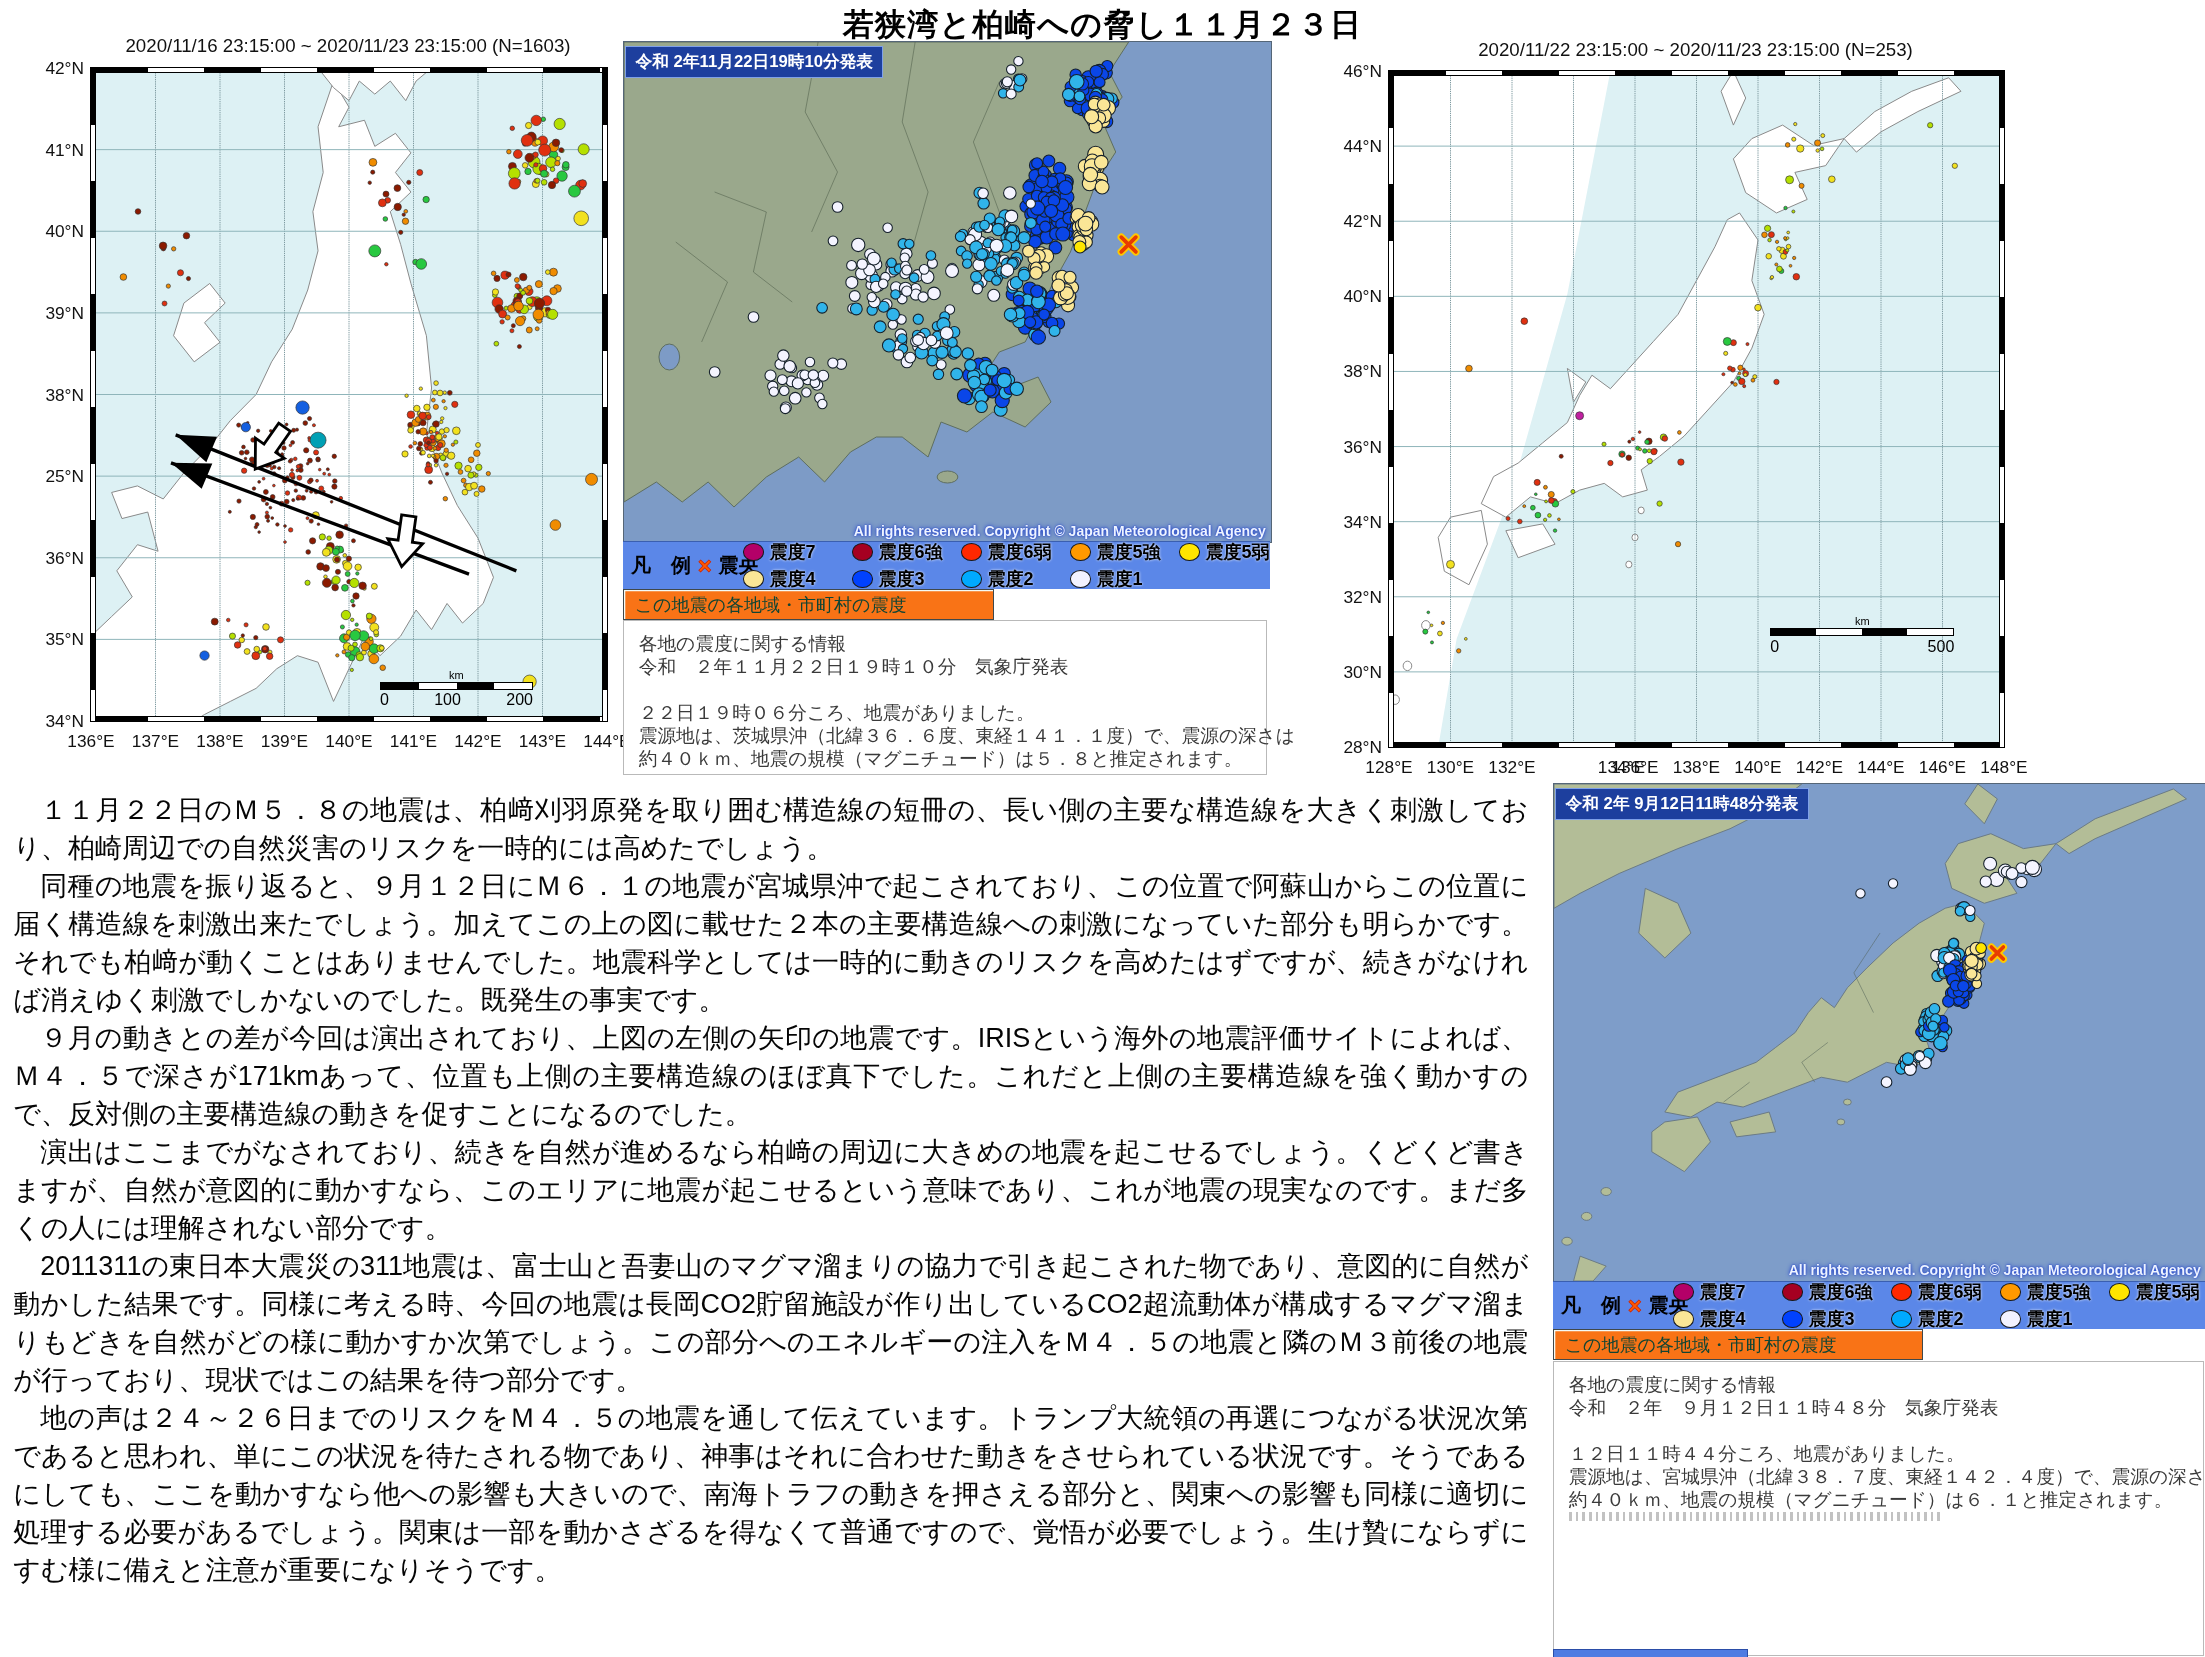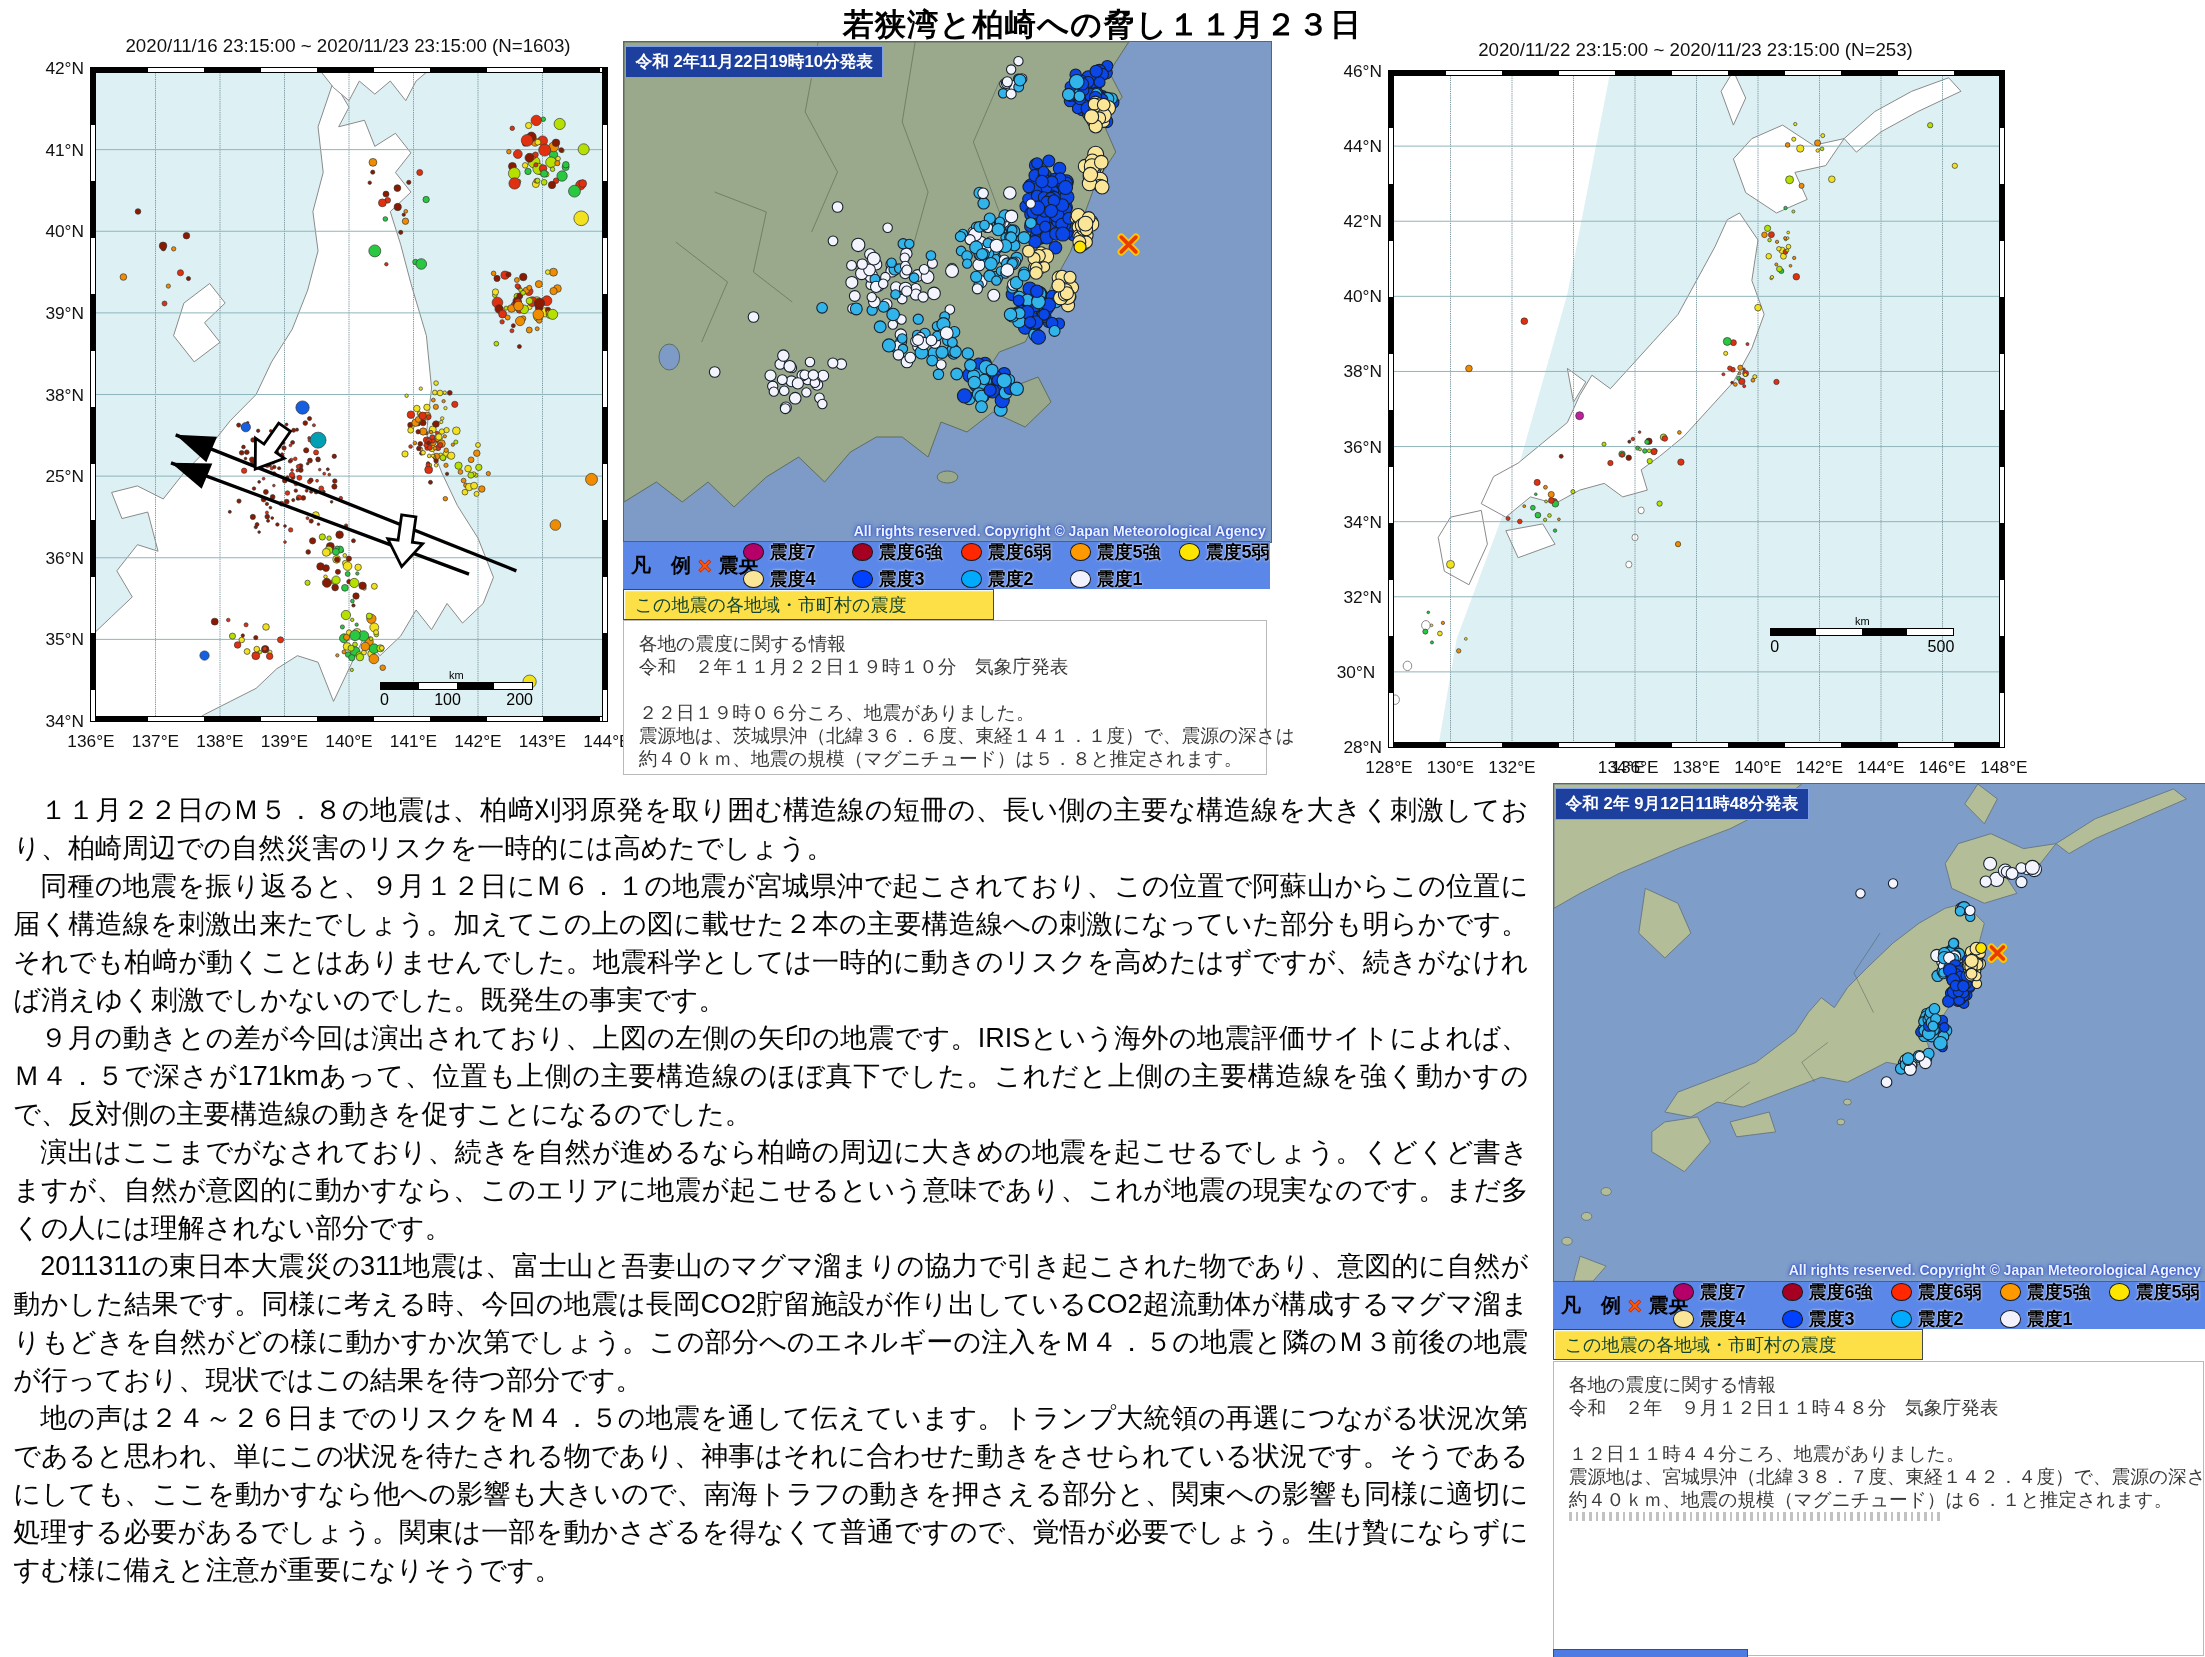--- a/index.html
+++ b/index.html
@@ -34,21 +34,21 @@
      color:#eef4ff;text-shadow:0 0 4px #1133cc,0 0 1.3px #1133cc;z-index:5;}
   .legend-band{position:absolute;background:#5b87e8;border-top:0.7px solid #3a5fb0;}
   .lg-left{position:absolute;left:8px;top:0;bottom:0;display:flex;align-items:center;gap:6.7px;
      font-size:20px;font-weight:bold;color:#000;}
   .lg-left .ep-x{color:#ff5a00;font-size:24px;line-height:1;-webkit-text-stroke:0.7px #cc2200;}
   .lg-rows{position:absolute;left:120px;top:0;bottom:0;display:flex;flex-direction:column;justify-content:center;gap:3.3px;}
   .lg-row{display:flex;}
   .lg-item{width:109px;display:flex;align-items:center;gap:5.3px;}
   .lg-sw{width:21.3px;height:18px;border-radius:50%;border:1.3px solid #181818;box-sizing:border-box;flex:none;}
   .lg-lb{font-size:18px;font-weight:bold;color:#000;text-shadow:0 0 2.7px #fff;white-space:nowrap;}
-  .tab{position:absolute;background:#fde047;border:1.3px solid #40484a;box-shadow:inset 1.3px 1.3px 0 #f4faf6;
+  .tab{position:absolute;background:#f97316;border:1.3px solid #40484a;box-shadow:inset 1.3px 1.3px 0 #f4faf6;
      font-size:18px;color:#143;display:flex;align-items:center;padding:0 10.7px;cursor:pointer;}
   .info-box{position:absolute;background:#fff;border:1.3px solid #b9b9b9;
      font-size:18.7px;line-height:23px;color:#3a3a3a;padding:10.7px 14.7px;box-sizing:border-box;}
   .info-line{white-space:pre;}
   .clipped-hint{margin-top:1.3px;height:8.7px;width:60%;opacity:.45;
      background:repeating-linear-gradient(90deg,#777 0 2.7px,transparent 2.7px 6.7px);}
   .clipped-tab{position:absolute;background:#4f7ce2;border:1.3px solid #2a4da8;}
   
   .body-text{position:absolute;left:13.3px;top:791px;width:1515px;text-align:justify;}
   .bp{margin:0;font-size:27px;line-height:38px;text-indent:1em;color:#050505;}
@@ -1427,21 +1427,21 @@
     <div class="tf v l"></div>
     <div class="tf v r"></div>
   <span class="ax lat" style="top: 0%;">46°N</span>
       <span class="ax lat" style="top: 11.1111%;">44°N</span>
       <span class="ax lat" style="top: 22.2222%;">42°N</span>
       <span class="ax lat" style="top: 33.3333%;">40°N</span>
       <span class="ax lat" style="top: 44.4444%;">38°N</span>
       <span class="ax lat" style="top: 55.5556%;">36°N</span>
       <span class="ax lat" style="top: 66.6667%;">34°N</span>
       <span class="ax lat" style="top: 77.7778%;">32°N</span>
-      <span class="ax lat" style="top: 88.8889%; text-align: center;">30°N</span>
+      <span class="ax lat" style="top: 88.8889%;">30°N</span>
       <span class="ax lat" style="top: 100%;">28°N</span>
       <span class="ax lon" style="left: 0%;">128°E</span>
       <span class="ax lon" style="left: 10%;">130°E</span>
       <span class="ax lon" style="left: 20%;">132°E</span>
       <span class="ax lon" style="left: 30%; margin-left: 48px;">134°E</span>
       <span class="ax lon" style="left: 40%;">136°E</span>
       <span class="ax lon" style="left: 50%;">138°E</span>
       <span class="ax lon" style="left: 60%;">140°E</span>
       <span class="ax lon" style="left: 70%;">142°E</span>
       <span class="ax lon" style="left: 80%;">144°E</span>

